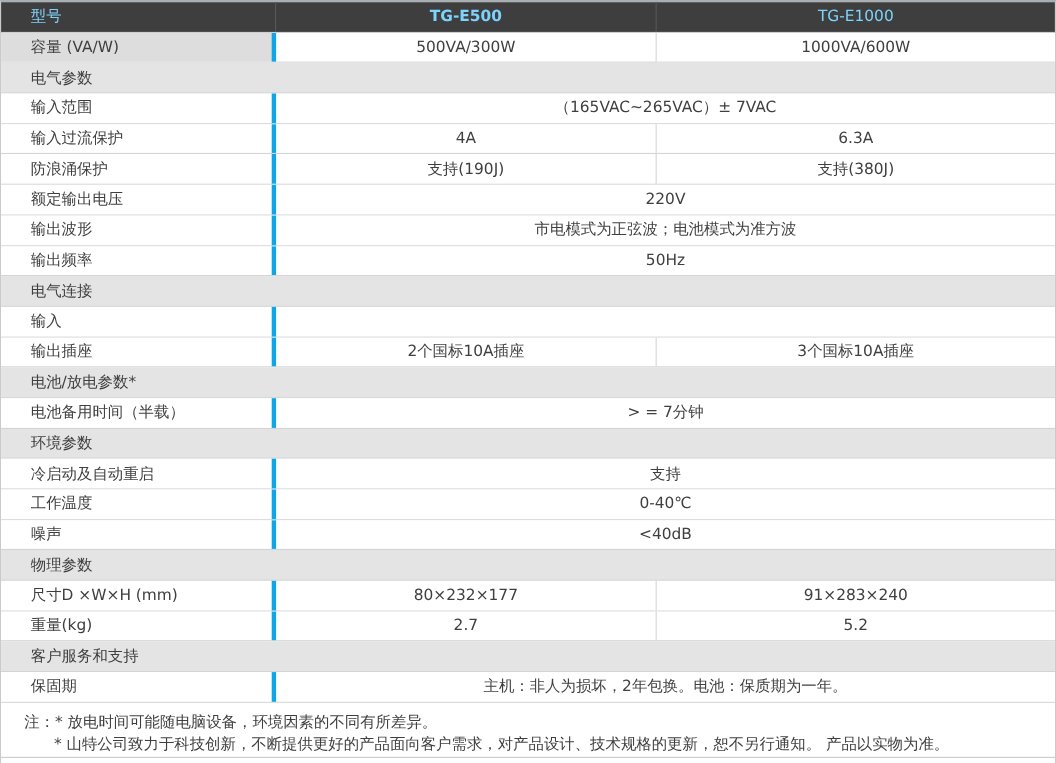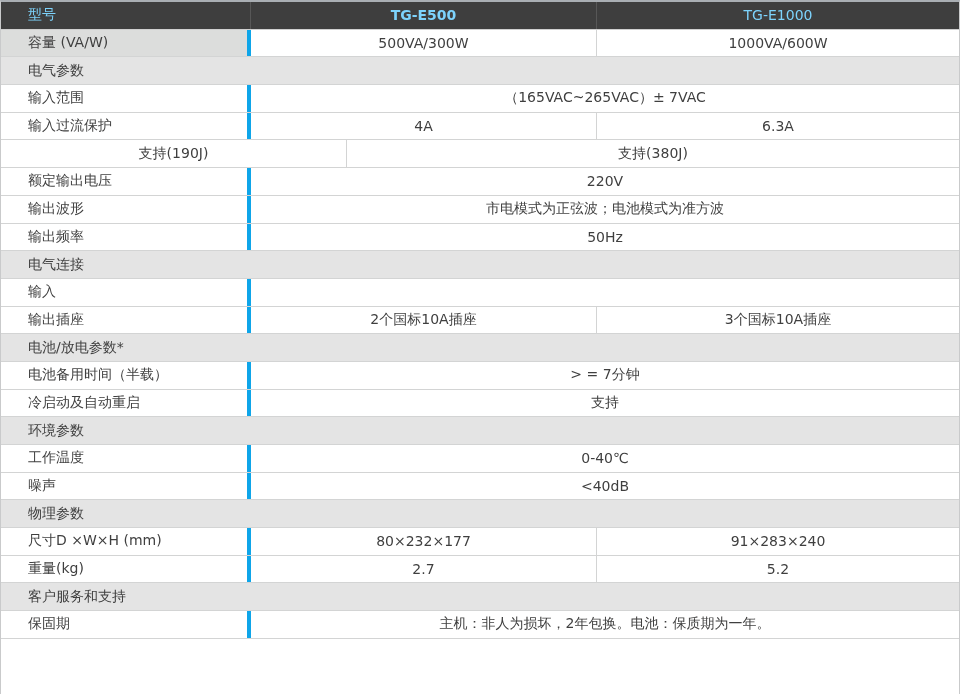--- a/index.html
+++ b/index.html
@@ -56,20 +56,21 @@
     <div class="cv vspan">（165VAC~265VAC）± 7VAC</div>
   </div>
 
   <div class="row">
     <div class="cl">输入过流保护</div>
     <div class="cv v1">4A</div>
     <div class="cv v2">6.3A</div>
   </div>
 
   <div class="row">
+    <div class="cl">防浪涌保护</div>
     <div class="cv v1">支持(190J)</div>
     <div class="cv v2">支持(380J)</div>
   </div>
 
   <div class="row">
     <div class="cl">额定输出电压</div>
     <div class="cv vspan">220V</div>
   </div>
 
   <div class="row">
@@ -98,27 +99,27 @@
 
   <div class="row section">
     <div class="cl">电池/放电参数*</div>
   </div>
 
   <div class="row">
     <div class="cl">电池备用时间（半载）</div>
     <div class="cv vspan">&gt; = 7分钟</div>
   </div>
 
+  <div class="row section">
+    <div class="cl">环境参数</div>
+  </div>
+
   <div class="row">
     <div class="cl">冷启动及自动重启</div>
     <div class="cv vspan">支持</div>
-  </div>
-
-  <div class="row section">
-    <div class="cl">环境参数</div>
   </div>
 
   <div class="row">
     <div class="cl">工作温度</div>
     <div class="cv vspan">0-40℃</div>
   </div>
 
   <div class="row">
     <div class="cl">噪声</div>
     <div class="cv vspan">&lt;40dB</div>
@@ -142,14 +143,18 @@
 
   <div class="row section">
     <div class="cl">客户服务和支持</div>
   </div>
 
   <div class="row">
     <div class="cl">保固期</div>
     <div class="cv vspan">主机：非人为损坏，2年包换。电池：保质期为一年。</div>
   </div>
 
+  <div class="notes">
+    <div>注：* 放电时间可能随电脑设备，环境因素的不同有所差异。</div>
+    <div class="indent">* 山特公司致力于科技创新，不断提供更好的产品面向客户需求，对产品设计、技术规格的更新，恕不另行通知。 产品以实物为准。</div>
+  </div>
 
 </div>
 
 </body></html>

